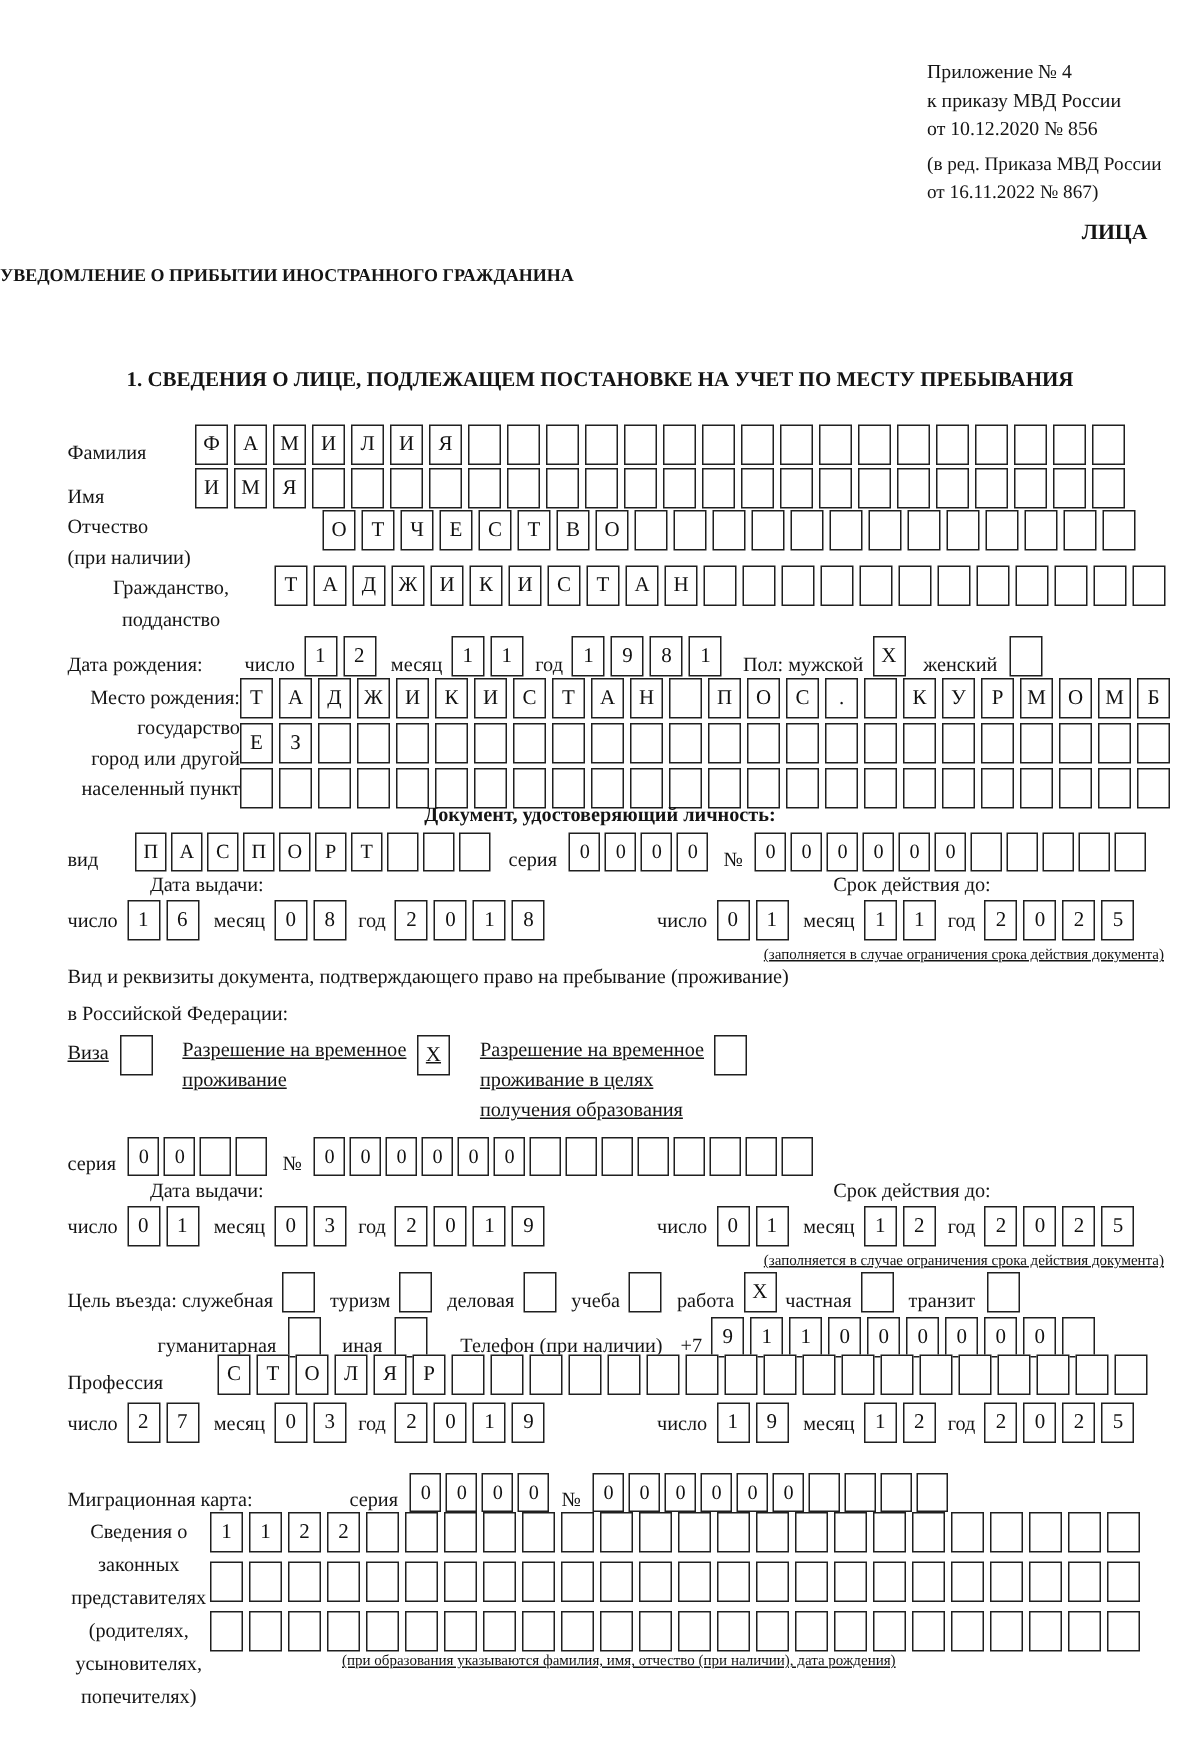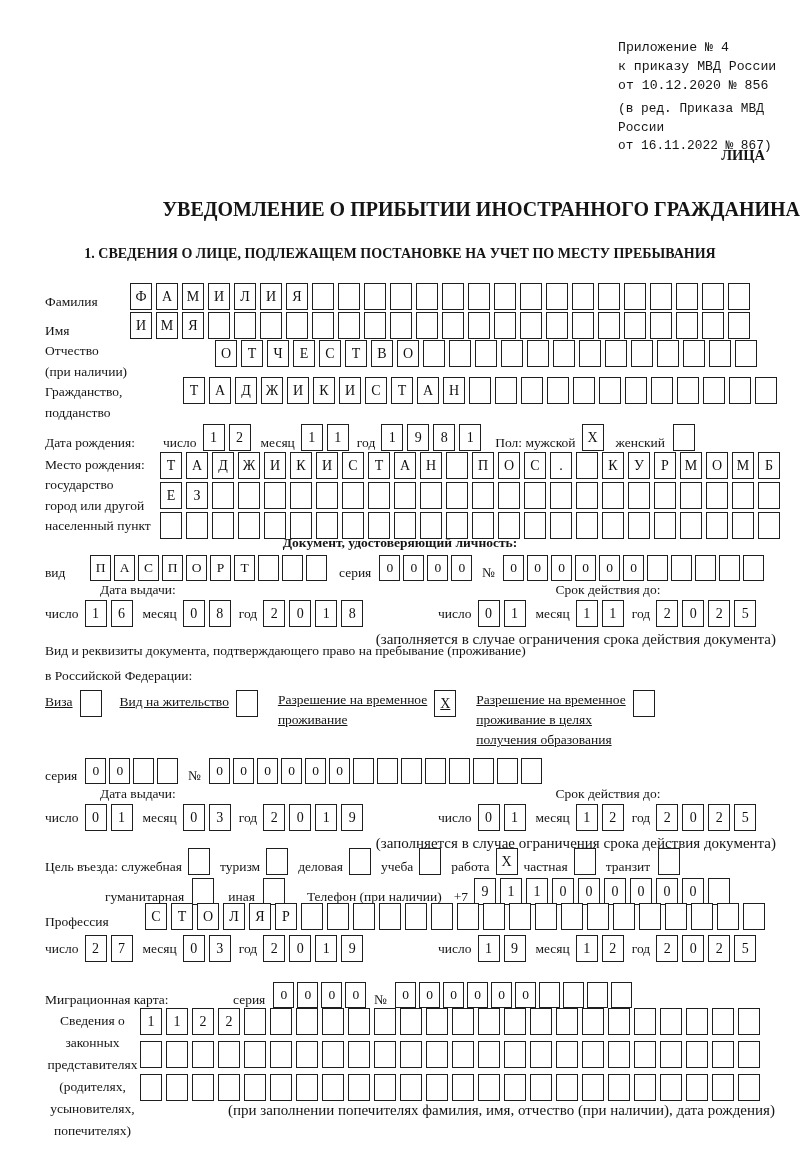--- a/index.html
+++ b/index.html
@@ -17,32 +17,32 @@
     flex:0 0 auto; width:22px; height:27px; border:1.6px solid #1f1f1f; background:#fff;
     display:flex; align-items:center; justify-content:center;
     font-size:14px; line-height:1; color:#111;
   }
   .sm.cells { gap:3px; }
   .sm .cell { width:21px; height:26px; font-size:13.5px; }
   .lbl { color:#141414; }
   .w85 { width:85px; flex:0 0 85px; }
   .w138 { width:138px; flex:0 0 138px; }
   .w170 { width:170px; flex:0 0 170px; }
-  .w115 { width:115px; flex:0 0 115px; }
+  .w115 { width:115px; flex:0 0 115px;text-align:right; }
   .w95 { width:95px; flex:0 0 95px;text-align:center; }
   .stack { line-height:21px; }
   .stack4 { line-height:20.3px; }
   .colrows { display:flex; flex-direction:column; gap:3px; }
-  .hdr { position:absolute; left:618px; top:38px; line-height:19px; font-size:13.2px;font-family:Liberation Mono, monospace; }
+  .hdr { position:absolute; left:618px; top:38px; line-height:19px; font-size:13.2px; }
   .hdr .ed { margin-top:5px; font-size:12.8px; line-height:18.5px; }
   .forma { position:absolute; right:35px; top:147px; font-size:14.5px; }
-  .title { position:absolute; left:0; top:198px; width:100%; text-align:right; font-size:20px; font-weight:bold; line-height:23px; }
+  .title { position:absolute; left:0; top:172px; width:100%; text-align:left; font-size:12px; font-weight:bold; line-height:23px; }
   .tunder { display:inline-block; width:62px; border-bottom:2.2px solid #333; margin-left:12px; vertical-align:2px; }
   .sect { position:absolute; left:0; top:246px; width:100%; text-align:center; font-size:14px; font-weight:bold; }
-  .note { font-size:15px; }
+  .note { font-size:10px;text-decoration:underline; }
   .dg { width:733px; }
   .dg-t { display:flex; }
   .dg-t .lt { width:360px; text-align:left; padding-left:55px; }
   .dg-t .rt { width:340px; margin-left:33px; text-align:center; }
   .dg-f { display:flex; margin-top:2px; align-items:center; }
   .dg-f .grp { display:flex; align-items:center; width:360px; }
   .dg-f .grp.rg { width:auto; margin-left:33px; }
   .dg-n { text-align:right; margin-top:4px; padding-right:2px; }
   .ml6{margin-left:6px;} .ml8{margin-left:8px;} .ml10{margin-left:10px;} .ml12{margin-left:12px;} .ml14{margin-left:14px;} .ml28{margin-left:28px;}
   .cbx { display:flex; align-items:flex-start; gap:7px; }
@@ -152,21 +152,21 @@
         <span class="cell"></span>
         <span class="cell"></span>
         <span class="cell"></span>
         <span class="cell"></span>
         <span class="cell"></span>
         <span class="cell"></span>
         <span class="cell"></span>
       </span>
   </div>
 
-  <div class="abs row top" style="top:377px;">
+  <div class="abs row top" style="top:377px;text-align:center;">
     <span class="lbl w138 stack" style="padding-top:4px;">
       <span>Гражданство,</span><br><span>подданство</span>
     </span>
     <span class="cells">
         <span class="cell">Т</span>
         <span class="cell">А</span>
         <span class="cell">Д</span>
         <span class="cell">Ж</span>
         <span class="cell">И</span>
         <span class="cell">К</span>
@@ -398,26 +398,20 @@
   <div class="abs" style="top:643px;">Вид и реквизиты документа, подтверждающего право на пребывание (проживание)</div>
   <div class="abs" style="top:668px;">в Российской Федерации:</div>
 
   <div class="abs row top" style="top:690px; width:733px;text-decoration:underline;">
     <span class="cbx">
       <span class="lbl mt4">Виза</span>
       <span class="cells">
           <span class="cell"></span>
         </span>
     </span>
-    <span class="cbx" style="margin-left:18px;">
-      <span class="lbl mt4">Вид на жительство</span>
-      <span class="cells">
-          <span class="cell"></span>
-        </span>
-    </span>
     <span class="cbx" style="margin-left:20px;">
       <span class="lbl cl">
         <span>Разрешение на временное</span><br><span>проживание</span>
       </span>
       <span class="cells">
           <span class="cell">X</span>
         </span>
     </span>
     <span class="cbx" style="margin-left:20px;">
       <span class="lbl cl">
@@ -743,15 +737,15 @@
           <span class="cell"></span>
           <span class="cell"></span>
           <span class="cell"></span>
           <span class="cell"></span>
           <span class="cell"></span>
           <span class="cell"></span>
         </span>
     </span>
   </div>
 
-  <div class="abs note" style="top:1102px; left:228px;">(при заполнении попечителях фамилия, имя, отчество (при наличии), дата рождения)</div>
+  <div class="abs note" style="top:1102px; left:228px;">(при образования указываются фамилия, имя, отчество (при наличии), дата рождения)</div>
 
 </div>
 
 </body></html>

